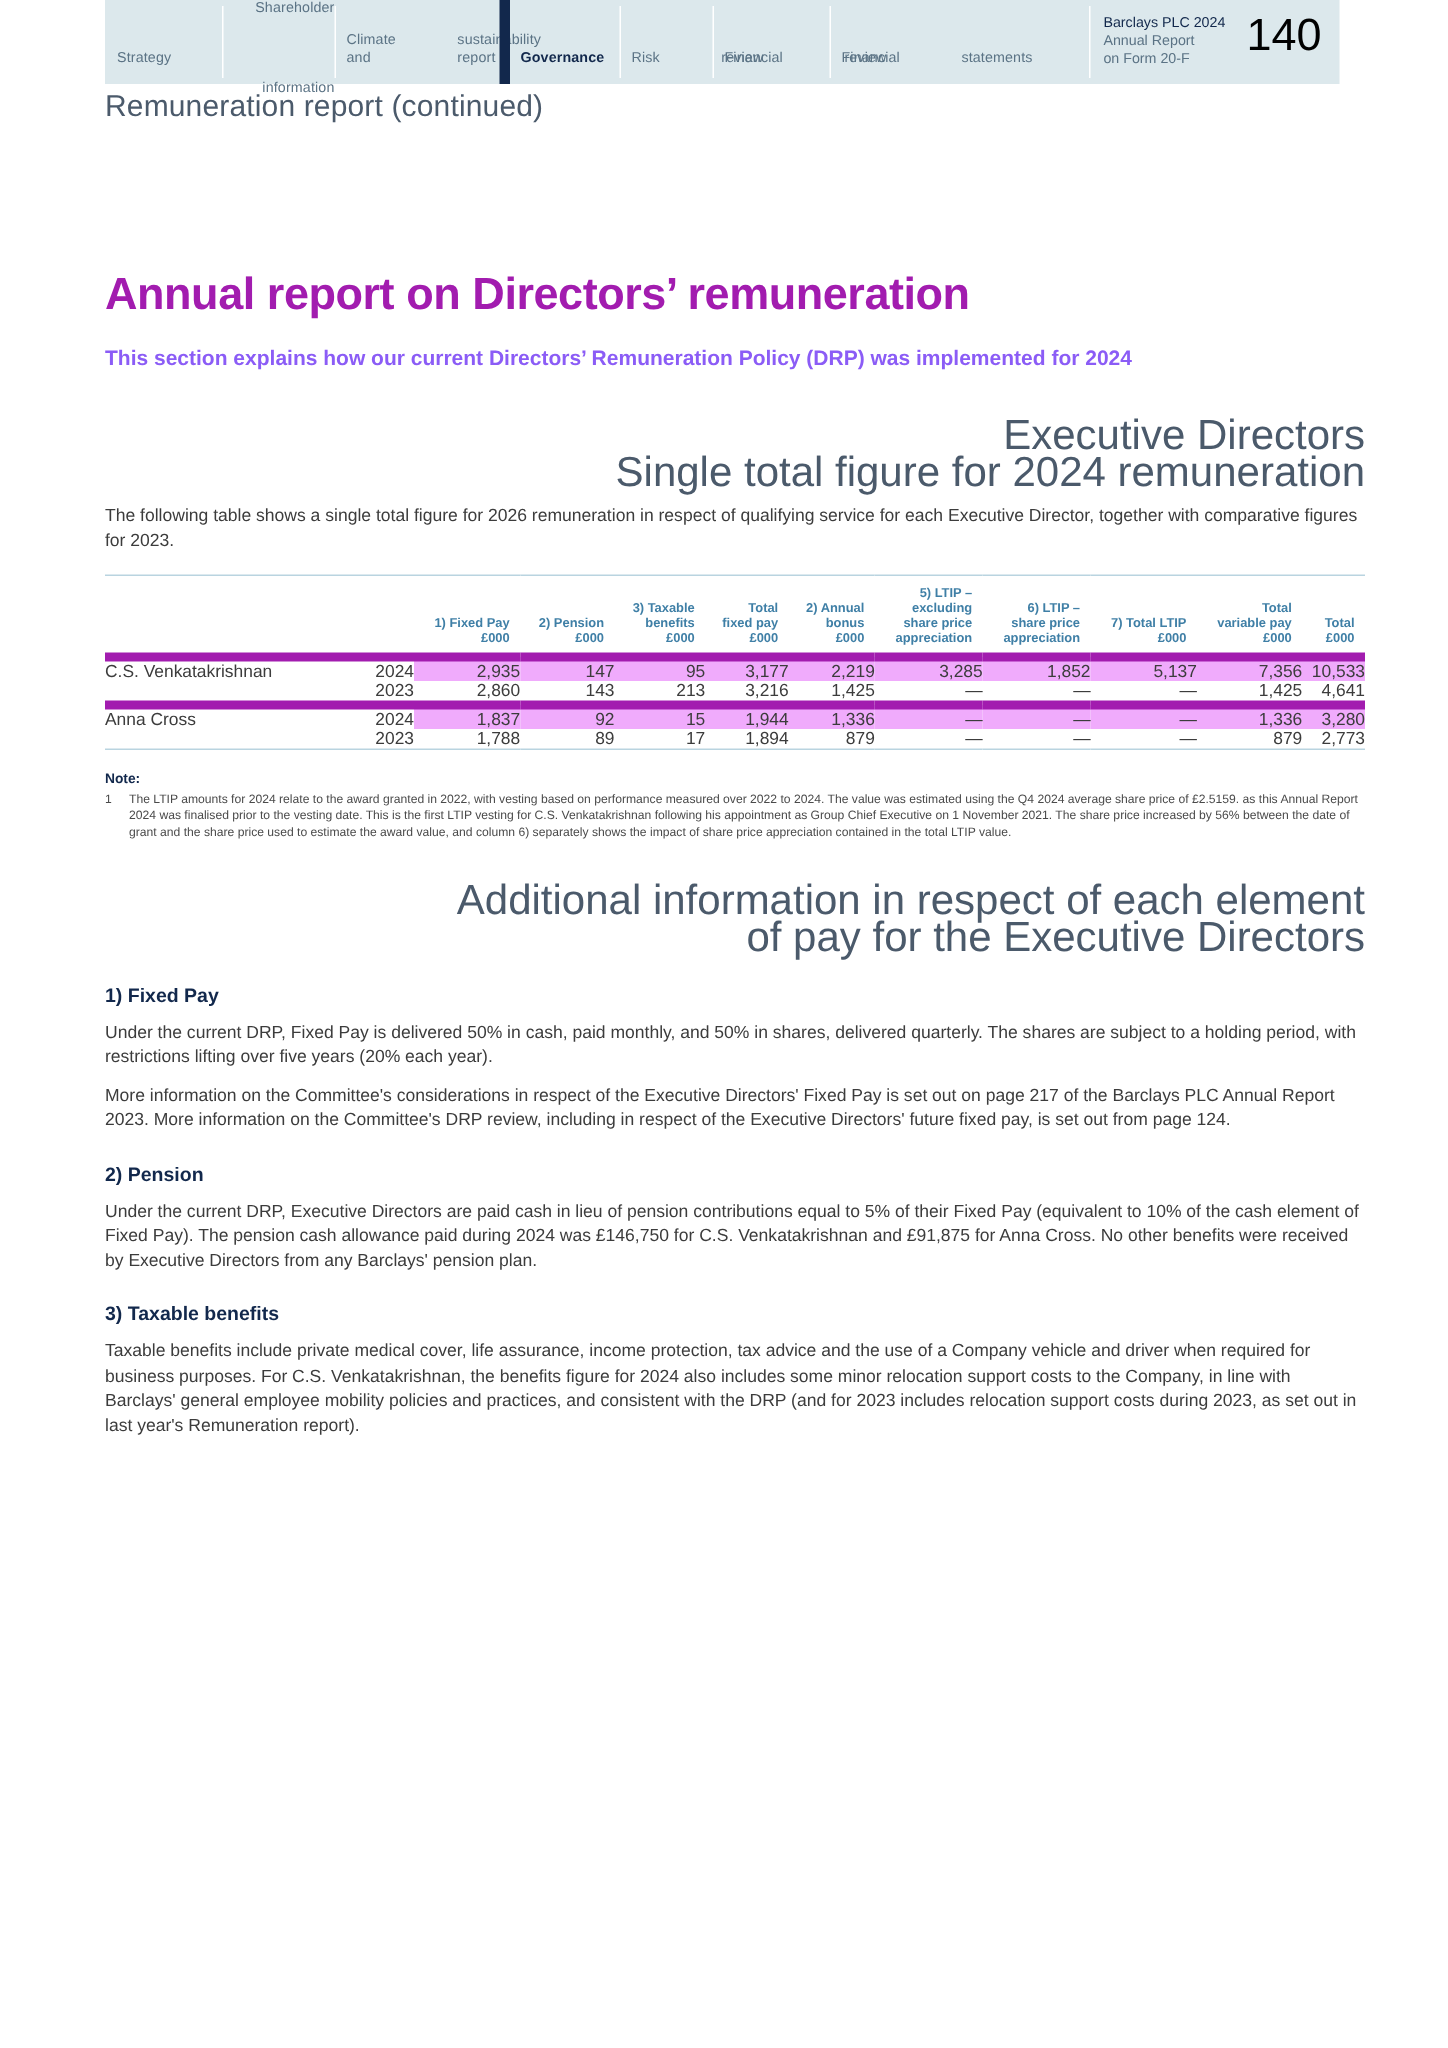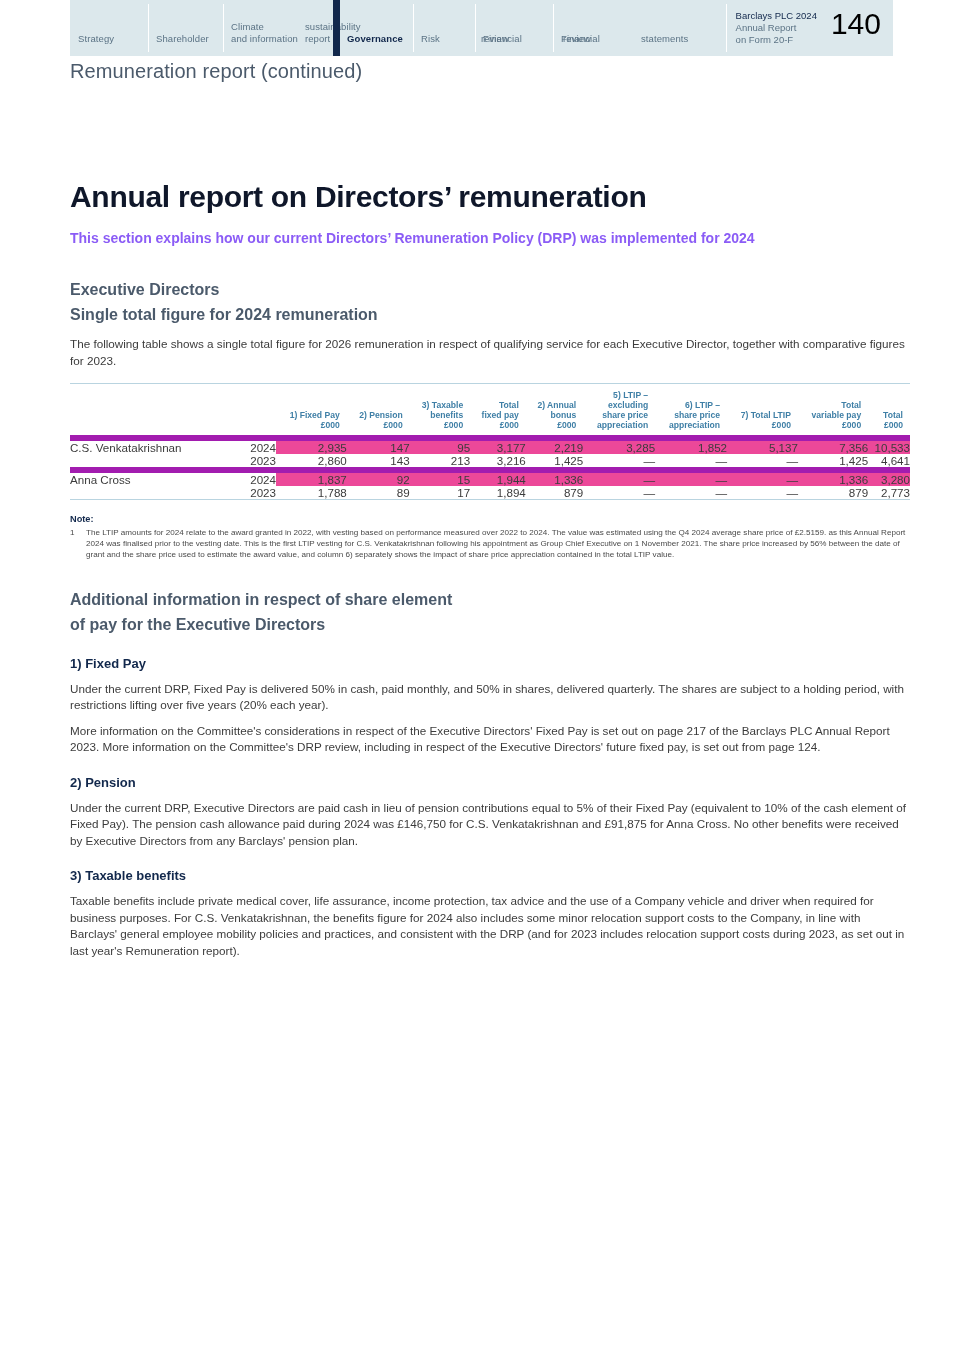--- a/index.html
+++ b/index.html
@@ -96,37 +96,38 @@
   
   .content {
     position: absolute;
     left: 70px; top: 178px;
     width: 840px;
   }
   h1.main-title {
     margin: 0;
     font-size: 30px;
     line-height: 38px;
-    color: #0f172a;
+    color: #a21caf;
     font-weight: bold;
     letter-spacing: -.3px;
   }
   .sub-lead {
     margin: 14px 0 0 0;
     font-size: 14px;
     line-height: 17px;
     color: #8b5cf6;
     font-weight: bold;
   }
   h2.sec-head {
     margin: 30px 0 0 0;
-    font-size: 16px;
+    font-size: 28px;
     line-height: 25px;
     color: #4b5a6b;
-    font-weight: 700;
+    font-weight: 400;
+    text-align: right;
   }
   h2.sec-head .l2 { display: block; }
   p.body-text {
     margin: 9px 0 0 0;
     font-size: 11.7px;
     line-height: 16.5px;
     color: #3c3c3c;
   }
 
   
@@ -159,21 +160,21 @@
     white-space: nowrap;
   }
   .tbl-name {
     text-align: left;
     padding: 4px 4px 4px 2px;
     font-size: 11.6px;
     color: #3c3c3c;
     white-space: nowrap;
   }
   .tbl-year { text-align: right; padding: 4px 9px 4px 3px; font-size: 11.6px; color: #3c3c3c; }
-  tr.y2024 .tbl-cell { background: #ec4899; }
+  tr.y2024 .tbl-cell { background: #f0abfc; }
   tr.r-top .tbl-name, tr.r-top .tbl-year, tr.r-top .tbl-cell {
     border-top: 6px solid #a21caf;
     margin-left: 12px;
   }
   tr.r-last .tbl-name, tr.r-last .tbl-year, tr.r-last .tbl-cell {
     border-bottom: 1.6px solid #b9d4e0;
   }
   .dash { letter-spacing: 0; }
 
   
@@ -204,21 +205,21 @@
   }
 </style>
 </head>
 <body>
 
 <div class="nav-bar">
   <div class="nav-tabs-holder" id="nav-tabs-holder" style="display:flex; align-items:stretch; height:100%;">
       <div class="nav-tab" style="width: 78px;">
         <span>Strategy</span>
       </div>
-      <div class="nav-tab" style="width: 75px;">
+      <div class="nav-tab" style="width: 75px; flex-direction: column;">
         <span>Shareholder</span>
         <span>information</span>
       </div>
       <div class="nav-tab" style="width: 110px;">
         <span>Climate and</span>
         <span>sustainability report</span>
       </div>
       <div class="nav-tab active" style="width: 80px;">
         <span>Governance</span>
       </div>
@@ -378,21 +379,21 @@
       </tbody>
   </table>
 
   <div class="note-head">Note:</div>
   <div class="note-body">
     <div class="note-num">1</div>
     <div class="note-text">The LTIP amounts for 2024 relate to the award granted in 2022, with vesting based on performance measured over 2022 to 2024. The value was estimated using the Q4 2024 average share price of £2.5159. as this Annual Report 2024 was finalised prior to the vesting date. This is the first LTIP vesting for C.S. Venkatakrishnan following his appointment as Group Chief Executive on 1 November 2021. The share price increased by 56% between the date of grant and the share price used to estimate the award value, and column 6) separately shows the impact of share price appreciation contained in the total LTIP value.</div>
   </div>
 
   <h2 class="sec-head" style="margin-top:26px;">
-    <span class="l1">Additional information in respect of share element</span>
+    <span class="l1">Additional information in respect of each element</span>
     <span class="l2">of pay for the Executive Directors</span>
   </h2>
 
   <div id="additional-sections">
       <h3 class="num-head">1) Fixed Pay</h3>
       <p class="body-text">Under the current DRP, Fixed Pay is delivered 50% in cash, paid monthly, and 50% in shares, delivered quarterly. The shares are subject to a holding period, with restrictions lifting over five years (20% each year).</p>
       <p class="body-text">More information on the Committee's considerations in respect of the Executive Directors' Fixed Pay is set out on page 217 of the Barclays PLC Annual Report 2023. More information on the Committee's DRP review, including in respect of the Executive Directors' future fixed pay, is set out from page 124.</p>
       <h3 class="num-head">2) Pension</h3>
       <p class="body-text">Under the current DRP, Executive Directors are paid cash in lieu of pension contributions equal to 5% of their Fixed Pay (equivalent to 10% of the cash element of Fixed Pay). The pension cash allowance paid during 2024 was £146,750 for C.S. Venkatakrishnan and £91,875 for Anna Cross. No other benefits were received by Executive Directors from any Barclays' pension plan.</p>
       <h3 class="num-head">3) Taxable benefits</h3>

